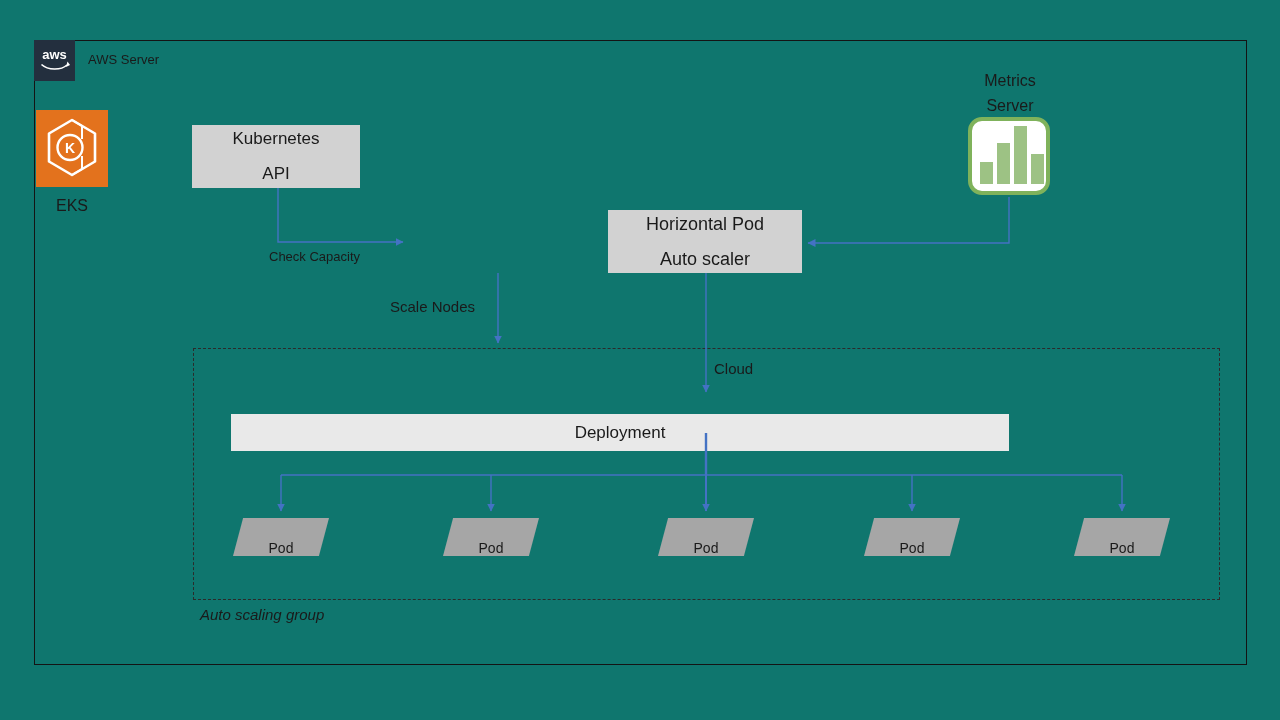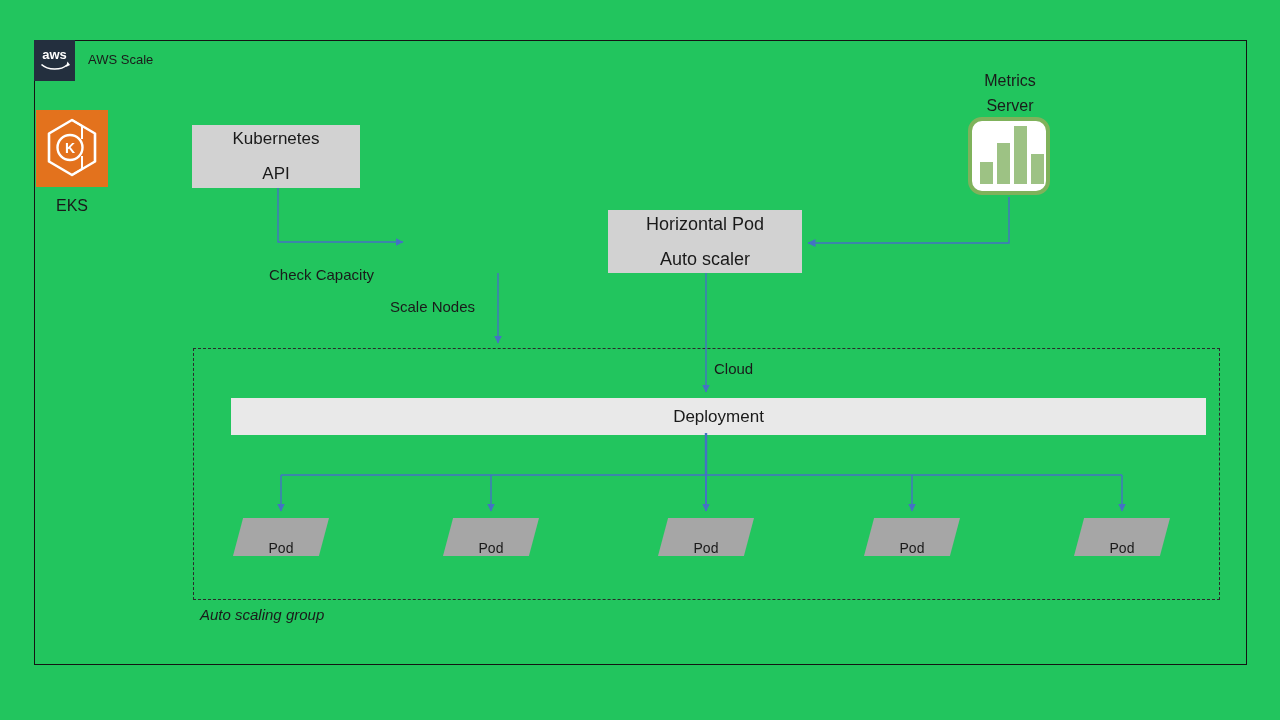--- a/index.html
+++ b/index.html
@@ -1,37 +1,37 @@
 <!DOCTYPE html>
 <html><head>
 <meta charset="utf-8">
 <style>
   html,body { margin:0; padding:0; background:#ffffff; }
   .canvas {
-    position:relative; width:1280px; height:720px; background:#22c55e;
+    position:relative; width:1280px; height:720px; background:#0f766e;
     font-family:"Liberation Sans", sans-serif; color:#1a1a1a; overflow:hidden;
   }
   .abs { position:absolute; }
 
   
   .frame { left:34px; top:40px; width:1211px; height:623px; border:1.5px solid #141414; }
   .aws-logo { left:34px; top:40px; width:41px; height:41px; background:#232F3E; z-index:3; }
   .aws-cloud-label { left:88px; top:52px; font-size:13px; }
 
   
   .eks-icon { left:36px; top:110px; width:72px; height:77px; background:#E3721D; z-index:3; }
   .eks-label { left:50px; top:197px; width:44px; text-align:center; font-size:16px; }
 
   
   .node { display:flex; flex-direction:column; align-items:center; justify-content:center;
           text-align:center; line-height:26px; font-size:17px; z-index:2;gap:9px; }
   .k8s-api   { left:192px; top:125px; width:168px; height:63px; background:#D2D2D2; }
   .cluster-as{ left:410px; top:210px; width:177px; height:63px; background:#E9E9E9; font-size:18px; }
   .hpa       { left:608px; top:210px; width:194px; height:63px; background:#D2D2D2; font-size:18px; }
-  .deployment{ left:231px; top:398px; width:975px; height:37px; background:#E9E9E9;
+  .deployment{ left:231px; top:414px; width:778px; height:37px; background:#E9E9E9;
                display:flex; align-items:center; justify-content:center; font-size:17px; z-index:2; }
 
   
   .metrics-label { left:960px; top:68px; width:100px; text-align:center; font-size:16px; line-height:25px; }
   .metrics-icon  { left:968px; top:117px; width:82px; height:78px; background:#fff;
                    border:4px solid #7FB25B; border-radius:14px; box-sizing:border-box; z-index:3; }
   .metrics-icon .bar { position:absolute; bottom:7px; width:13px; background:#9DC284; }
   .metrics-icon .b1 { left:8px;  height:22px; }
   .metrics-icon .b2 { left:25px; height:41px; }
   .metrics-icon .b3 { left:42px; height:58px; }
@@ -43,41 +43,41 @@
 
   
   .pod { top:518px; width:96px; height:38px; background:#A6A6A6; z-index:2;
          clip-path:polygon(10.5% 0%, 100% 0%, 89.5% 100%, 0% 100%);
          display:flex; align-items:flex-end; justify-content:center; font-size:14px; }
   .pod1 { left:233px; } .pod2 { left:443px; } .pod3 { left:658px; }
   .pod4 { left:864px; } .pod5 { left:1074px; }
 
   
   .edge-label { font-size:15px; z-index:6; }
-  .check-capacity { left:269px; top:249px; font-size:15px;margin-top:17px; }
+  .check-capacity { left:269px; top:249px; font-size:13px; }
   .scale-nodes    { left:390px; top:298px; }
   .scale          { left:714px; top:360px; }
 
   .connectors { left:0; top:0; width:1280px; height:720px; z-index:4; pointer-events:none; }
 </style>
 </head>
 <body>
 
 <div class="canvas">
 
   <div class="abs frame"></div>
 
   <div class="abs aws-logo">
     <svg width="41" height="41" viewBox="0 0 41 41">
       <text x="20.5" y="19" fill="#ffffff" font-size="13" font-weight="bold" text-anchor="middle" font-family="Liberation Sans, sans-serif">aws</text>
       <path d="M7.5 24.5 C 14 30.5, 27 30.5, 33 25" stroke="#ffffff" stroke-width="1.6" fill="none"></path>
       <polygon points="33.5,21.5 36,25 32,27" fill="#ffffff"></polygon>
     </svg>
   </div>
-  <div class="abs aws-cloud-label">AWS Scale</div>
+  <div class="abs aws-cloud-label">AWS Server</div>
 
   <div class="abs eks-icon">
     <svg width="72" height="77" viewBox="0 0 72 77">
       <polygon points="36,10 59,23.5 59,51.5 36,65 13,51.5 13,23.5" fill="none" stroke="#ffffff" stroke-width="2.6" stroke-linejoin="round"></polygon>
       <path d="M36,10 L46,16 L46,29" fill="none" stroke="#ffffff" stroke-width="2"></path>
       <path d="M46,46 L46,59 L36,65" fill="none" stroke="#ffffff" stroke-width="2"></path>
       <circle cx="34" cy="37.5" r="12.5" fill="none" stroke="#ffffff" stroke-width="2.4"></circle>
       <text x="34" y="43" fill="#ffffff" font-size="14" font-weight="bold" text-anchor="middle" font-family="Liberation Sans, sans-serif">K</text>
     </svg>
   </div>

